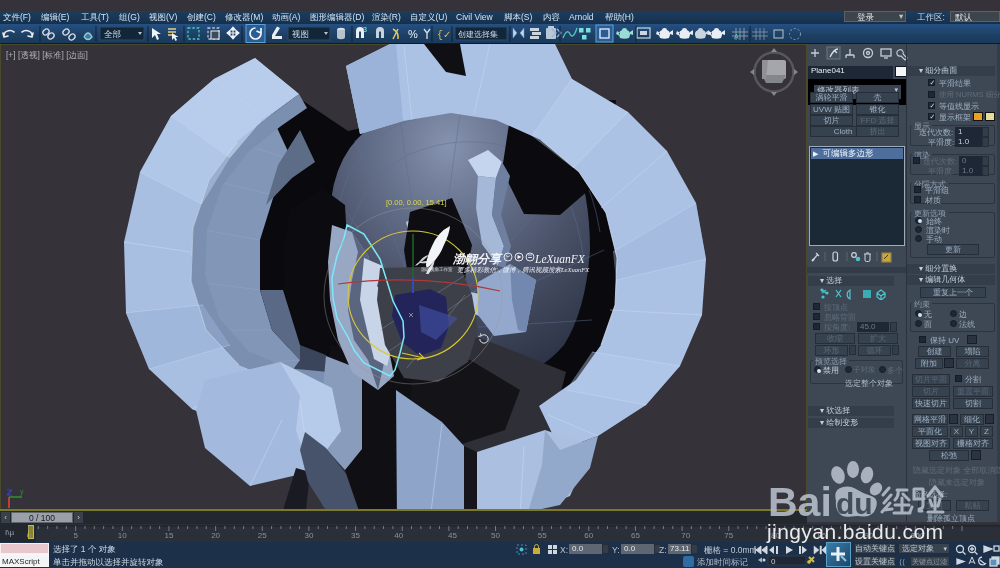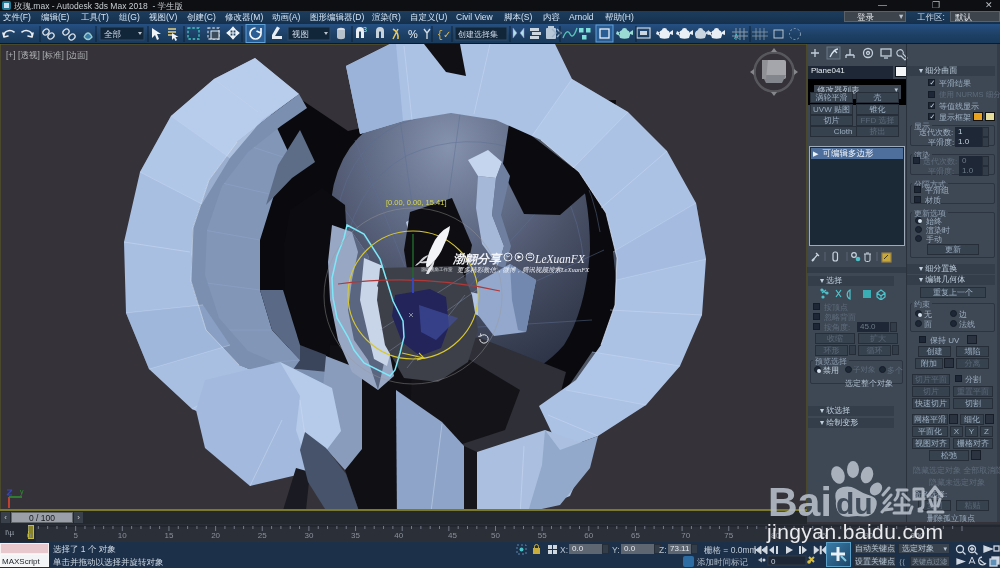--- a/index.html
+++ b/index.html
@@ -38,30 +38,20 @@
 #tslider { left:0; top:511px; width:807px; height:13px; background:#23272e; }
 #trackbar { left:0; top:524px; width:1000px; height:18px; background:#2b2f38; color:#8b909a; font-size:8px; }
 #status { left:0; top:542px; width:1000px; height:26px; background:#1d3049; color:#cdd8e3; font-size:8.5px; }
 
 #bd { left:756px; top:450px; width:244px; height:100px; pointer-events:none; }
 </style>
 </head>
 <body>
 <div id="page">
 
-  <div id="title" class="abs">
-    <svg class="abs" style="left:2px;top:1px" width="10" height="9">
-        <rect x="0" y="0" width="9" height="9" rx="2" fill="#1e7a96"></rect>
-        <rect x="2" y="2" width="5" height="5" fill="#cde"></rect>
-      </svg>
-    <span class="txt">玫瑰.max - Autodesk 3ds Max 2018&nbsp;&nbsp;- 学生版</span>
-    <span class="wb" style="left:878px">—</span>
-    <span class="wb" style="left:932px">❐</span>
-    <span class="wb" style="left:985px">✕</span>
-  </div>
 
   <div id="menu" class="abs">
     <span class="m" style="left:3px">文件(F)</span>
     <span class="m" style="left:41px">编辑(E)</span>
     <span class="m" style="left:81px">工具(T)</span>
     <span class="m" style="left:119px">组(G)</span>
     <span class="m" style="left:149px">视图(V)</span>
     <span class="m" style="left:187px">创建(C)</span>
     <span class="m" style="left:225px">修改器(M)</span>
     <span class="m" style="left:272px">动画(A)</span>

